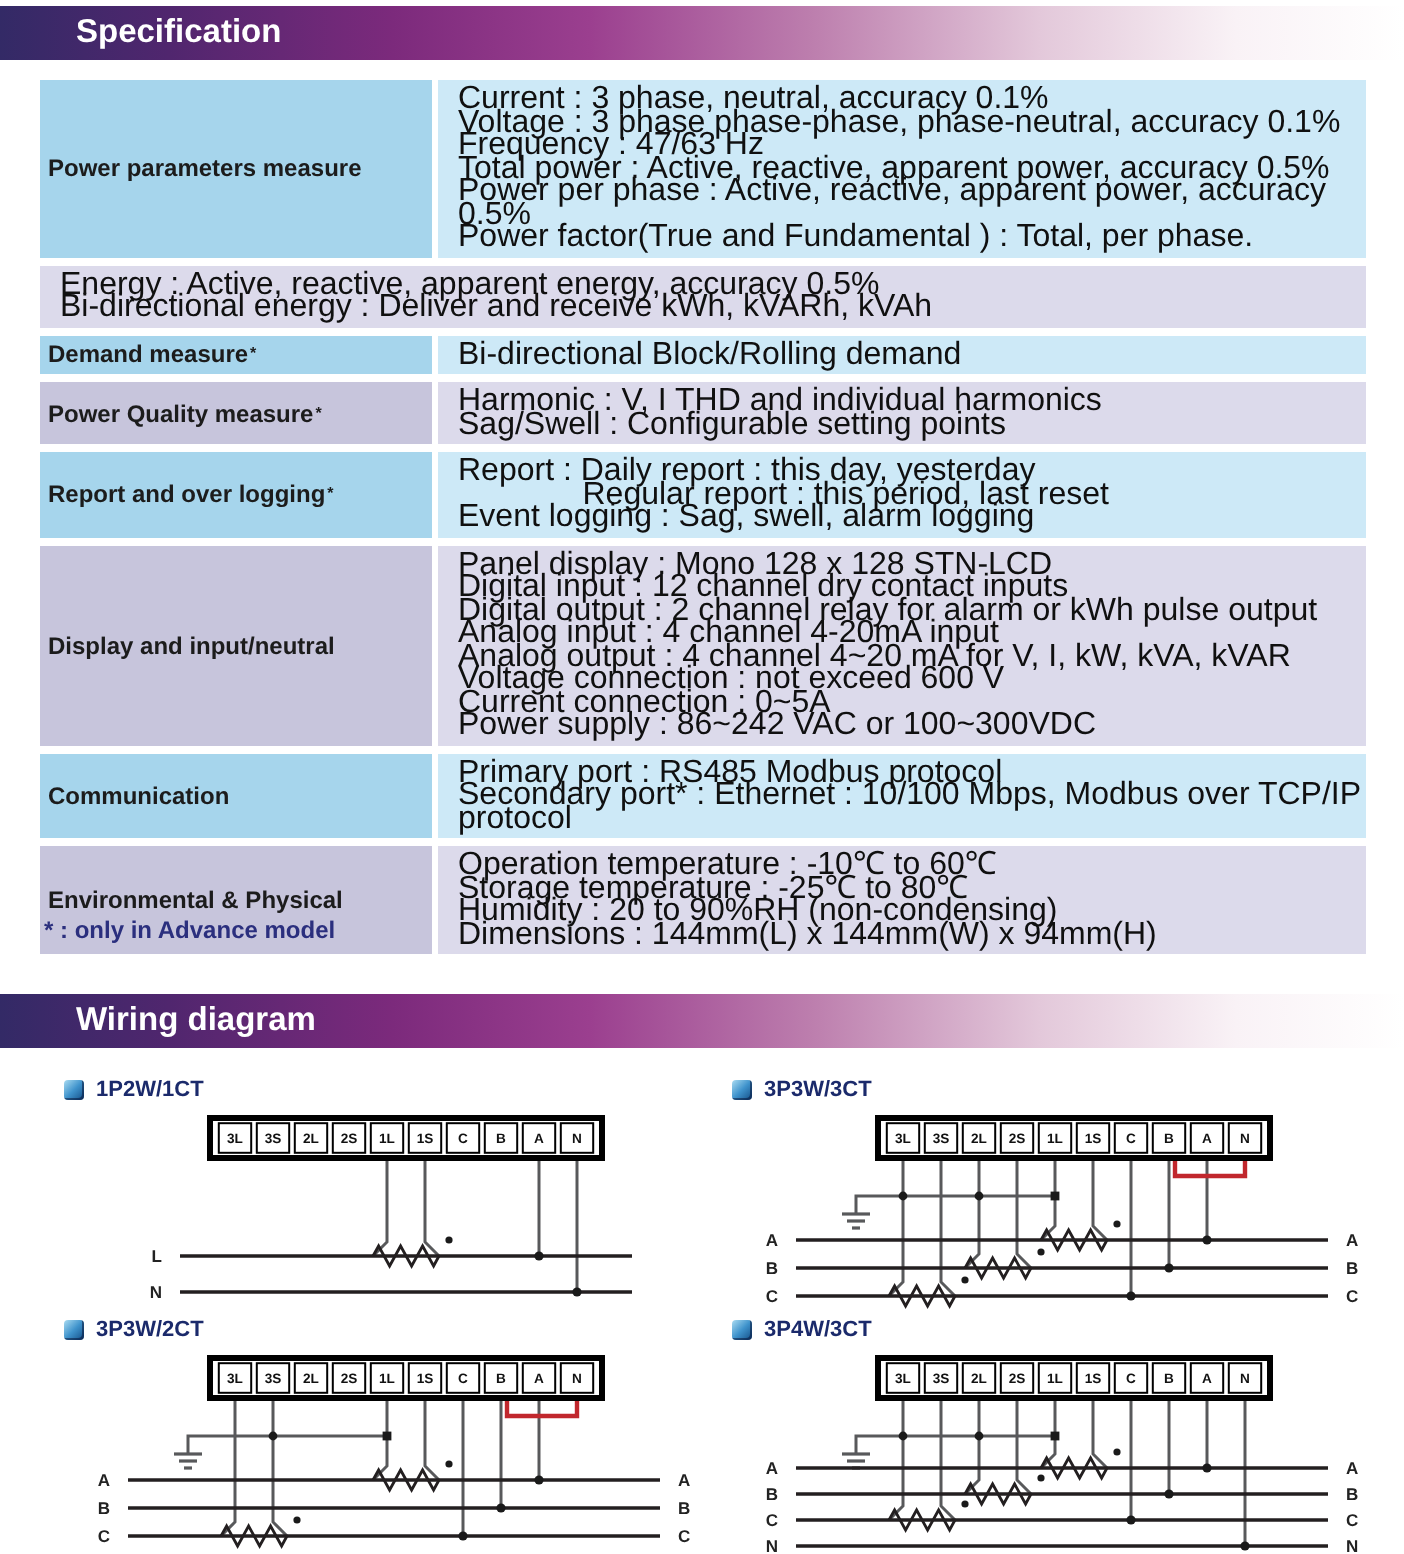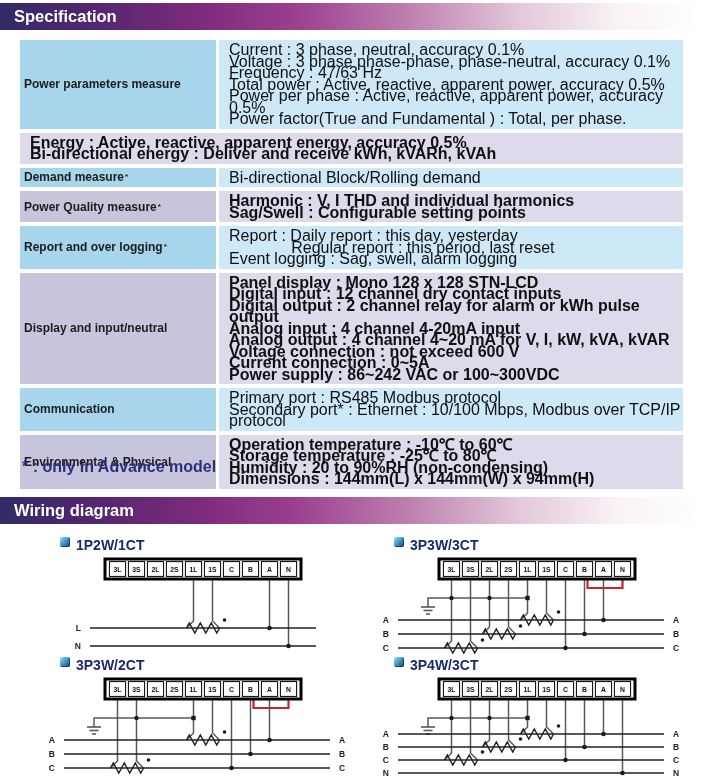--- a/index.html
+++ b/index.html
@@ -6,55 +6,55 @@
   .page{
     position:relative;width:702px;height:777px;background:#ffffff;overflow:hidden;
     font-family:"Liberation Sans", sans-serif;
   }
   .section-header{
     position:absolute;left:0;width:702px;height:27px;
     background:linear-gradient(90deg,#332a66 0%,#50266e 12%,#7c2a7c 28%,#9b3f8f 42%,#bd7fae 58%,#e3c8da 74%,#f9f2f6 88%,#ffffff 100%);
     color:#ffffff;font-weight:bold;font-size:16.5px;line-height:27px;
     padding-left:0;box-sizing:border-box;
   }
-  .section-header span{padding-left:14px;}
+  .section-header span{padding-left:38px;}
   #spec-header{top:3px;}
   #wiring-header{top:497px;}
   .spec-table{
     position:absolute;left:20px;top:40px;width:663px;
     display:flex;flex-direction:column;gap:4px;
   }
   .spec-row{display:flex;gap:3px;}
   .spec-row .cell-label{
     width:196px;flex:0 0 196px;display:flex;align-items:center;
     padding-left:4px;box-sizing:border-box;
     font-size:12px;font-weight:bold;color:#1c1c1c;
   }
   .spec-row .cell-content{
     flex:1;padding:4px 0 4px 10px;box-sizing:border-box;
     font-size:16px;line-height:11.5px;color:#101010;
     white-space:pre-wrap;
   }
   .tone-blue .cell-label{background:#a6d5ec;}
   .tone-blue .cell-content{background:#cde9f7;}
   .tone-lav .cell-label{background:#c7c5dc;}
-  .tone-lav .cell-content{background:#dcdaeb;font-weight:bold;}
+  .tone-lav .cell-content{background:#dcdaeb;}
   .cell-label sup{font-size:8px;line-height:0;margin-left:1px;}
   .footnote{
     position:absolute;left:22px;top:458px;
-    font-size:16px;font-weight:bold;color:#2b2f7e;
+    font-size:12px;font-weight:bold;color:#2b2f7e;
   }
   .diagram-block{position:absolute;width:336px;}
   #diag-0{left:30px;top:537px;}
   #diag-1{left:364px;top:537px;}
   #diag-2{left:30px;top:657px;}
   #diag-3{left:364px;top:657px;}
   .diagram-title{
-    display:flex;gap:6px;height:15px;margin-left:30px;
-    font-size:14px;font-weight:bold;color:#1b2a6b;
+    display:flex;align-items:center;gap:6px;height:15px;margin-left:2px;
+    font-size:11px;font-weight:bold;color:#1b2a6b;
   }
   .bullet{
     width:10px;height:10px;border-radius:2px;flex:0 0 10px;
     background:linear-gradient(135deg,#aadcf2 0%,#3f93cc 50%,#134d86 100%);
     box-shadow:inset -1px -1px 0 rgba(0,0,30,.45);
   }
   .diagram-svg-wrap{margin-top:4px;}
   svg text{font-family:"Liberation Sans", sans-serif;}
 </style>
 </head>

